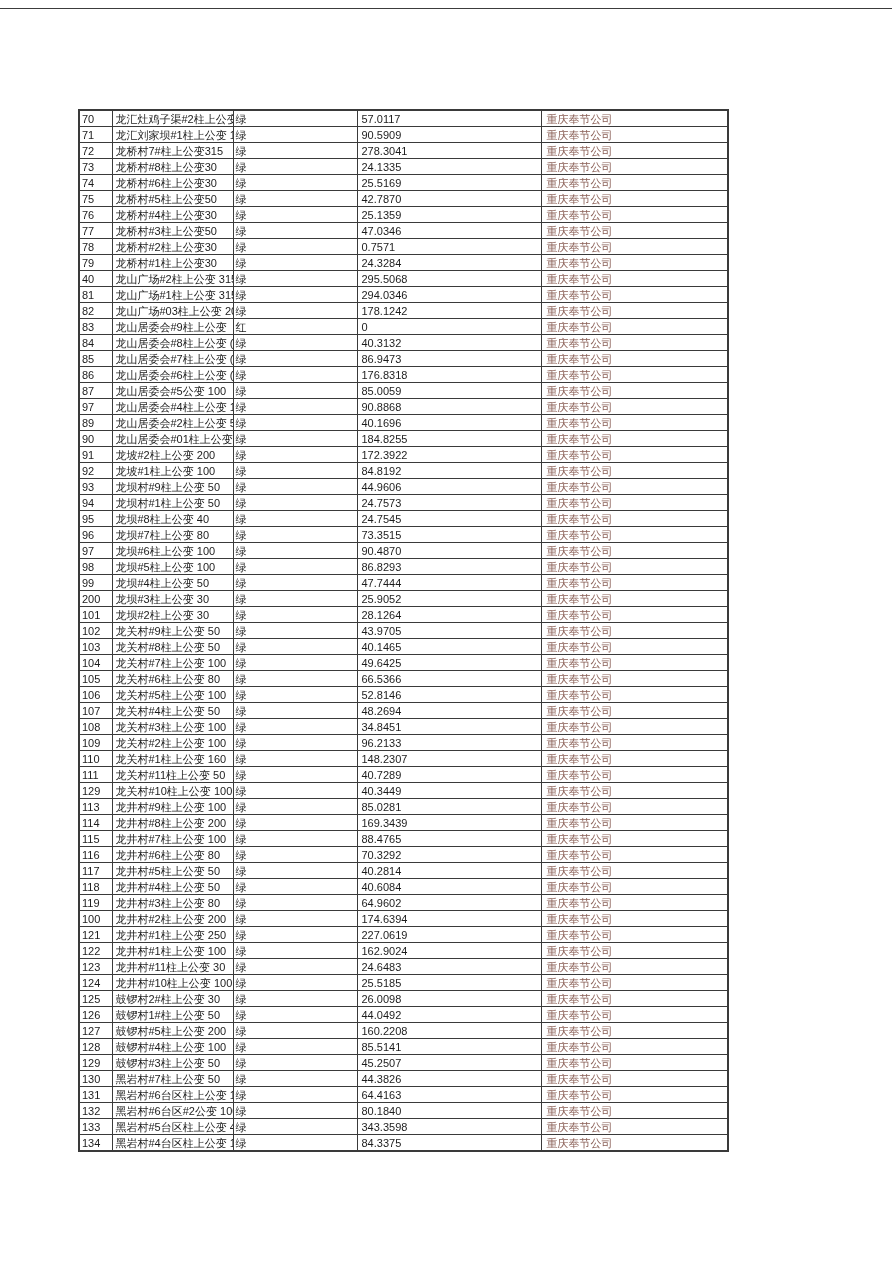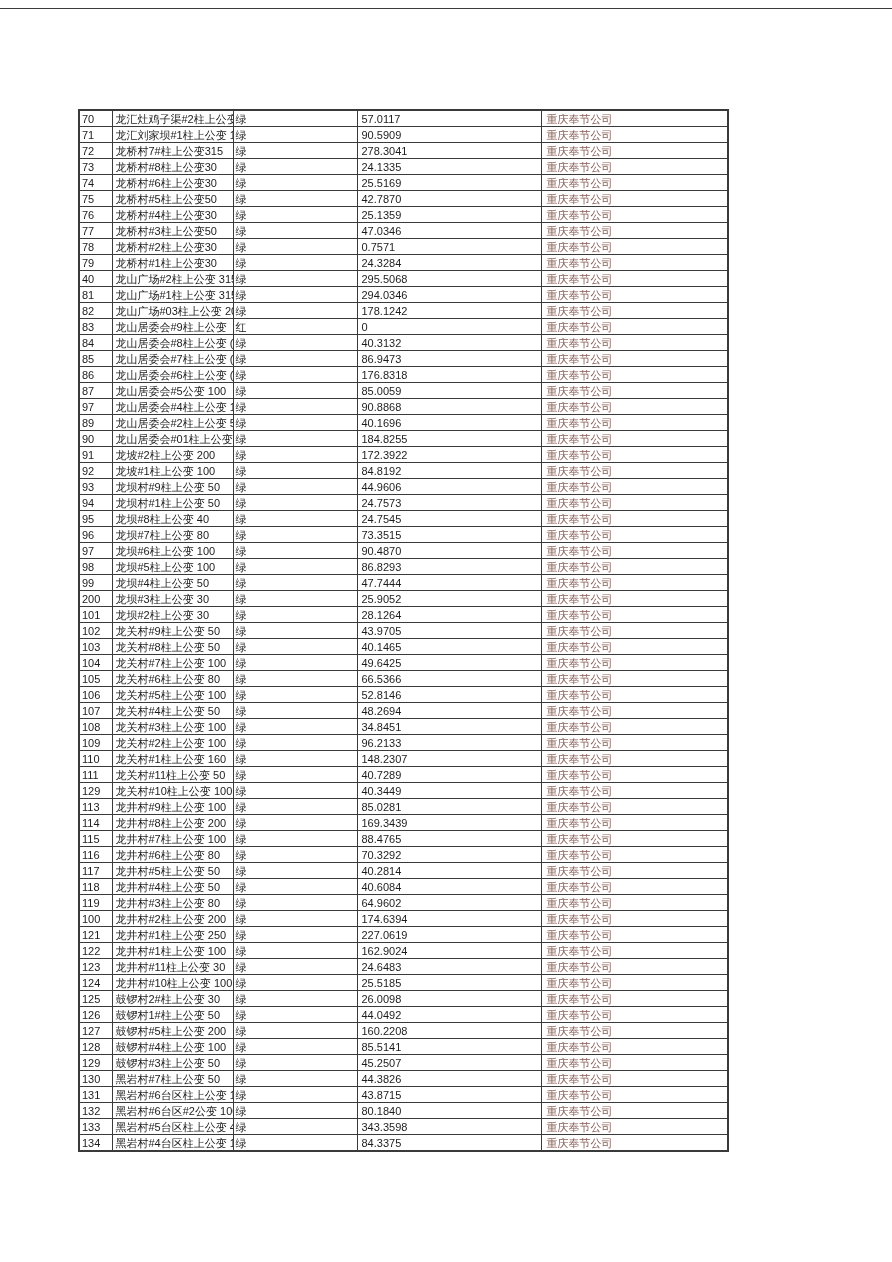--- a/index.html
+++ b/index.html
@@ -488,21 +488,21 @@
         <td class="col-rowno">130</td>
         <td class="col-name">黑岩村#7柱上公变 50</td>
         <td class="col-status">绿</td>
         <td class="col-value">44.3826</td>
         <td class="col-company">重庆奉节公司</td>
       </tr>
       <tr>
         <td class="col-rowno">131</td>
         <td class="col-name">黑岩村#6台区柱上公变 10</td>
         <td class="col-status">绿</td>
-        <td class="col-value">43.8715</td>
+        <td class="col-value">64.4163</td>
         <td class="col-company">重庆奉节公司</td>
       </tr>
       <tr>
         <td class="col-rowno">132</td>
         <td class="col-name">黑岩村#6台区#2公变 100</td>
         <td class="col-status">绿</td>
         <td class="col-value">80.1840</td>
         <td class="col-company">重庆奉节公司</td>
       </tr>
       <tr>

